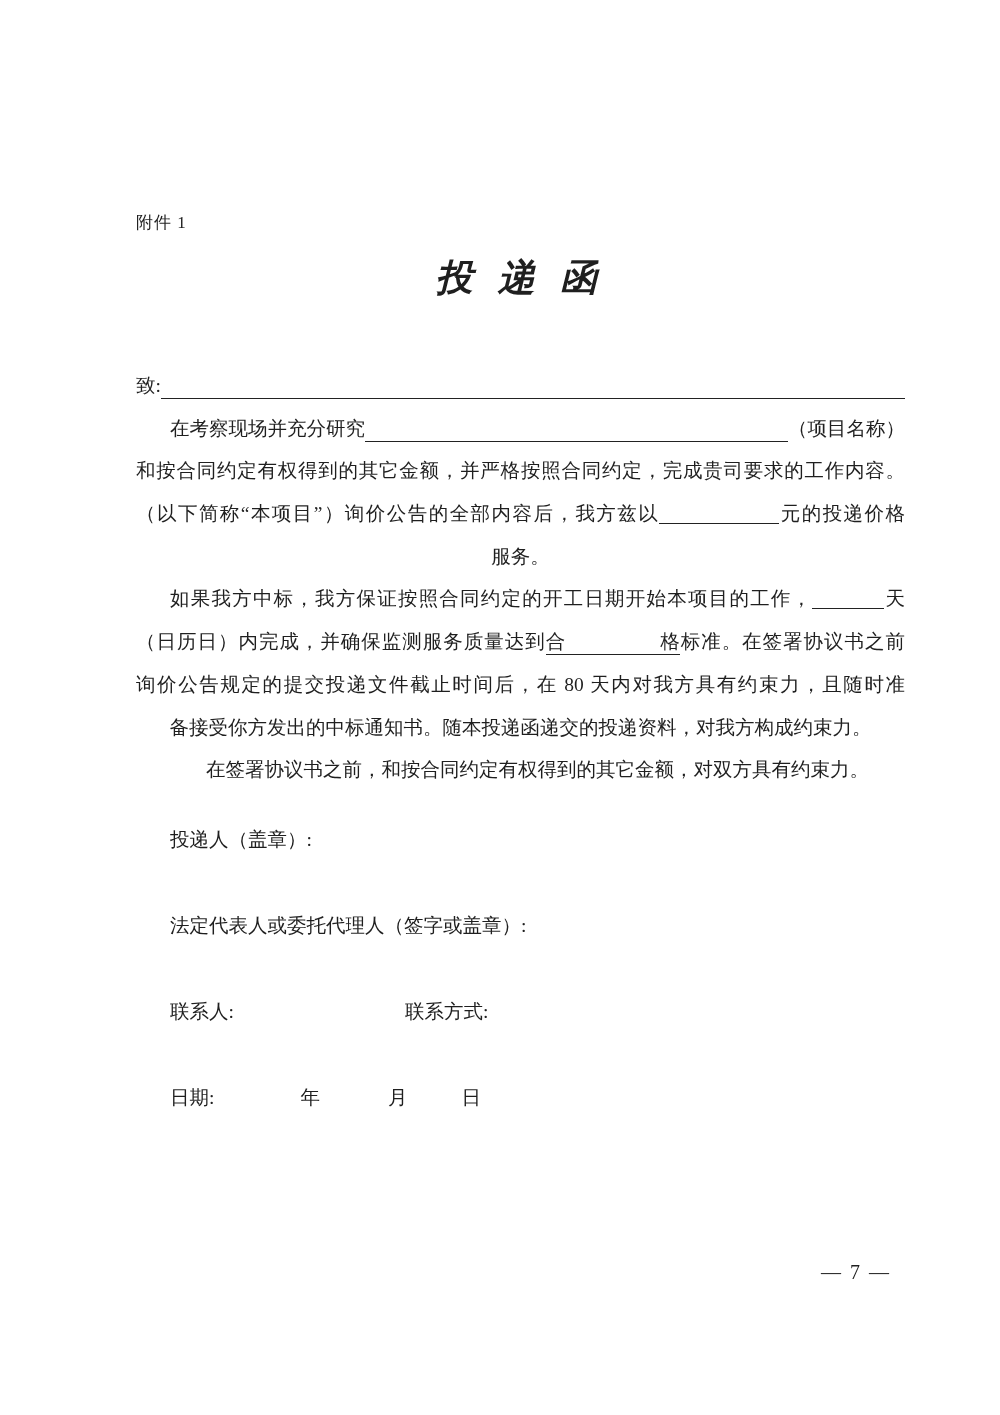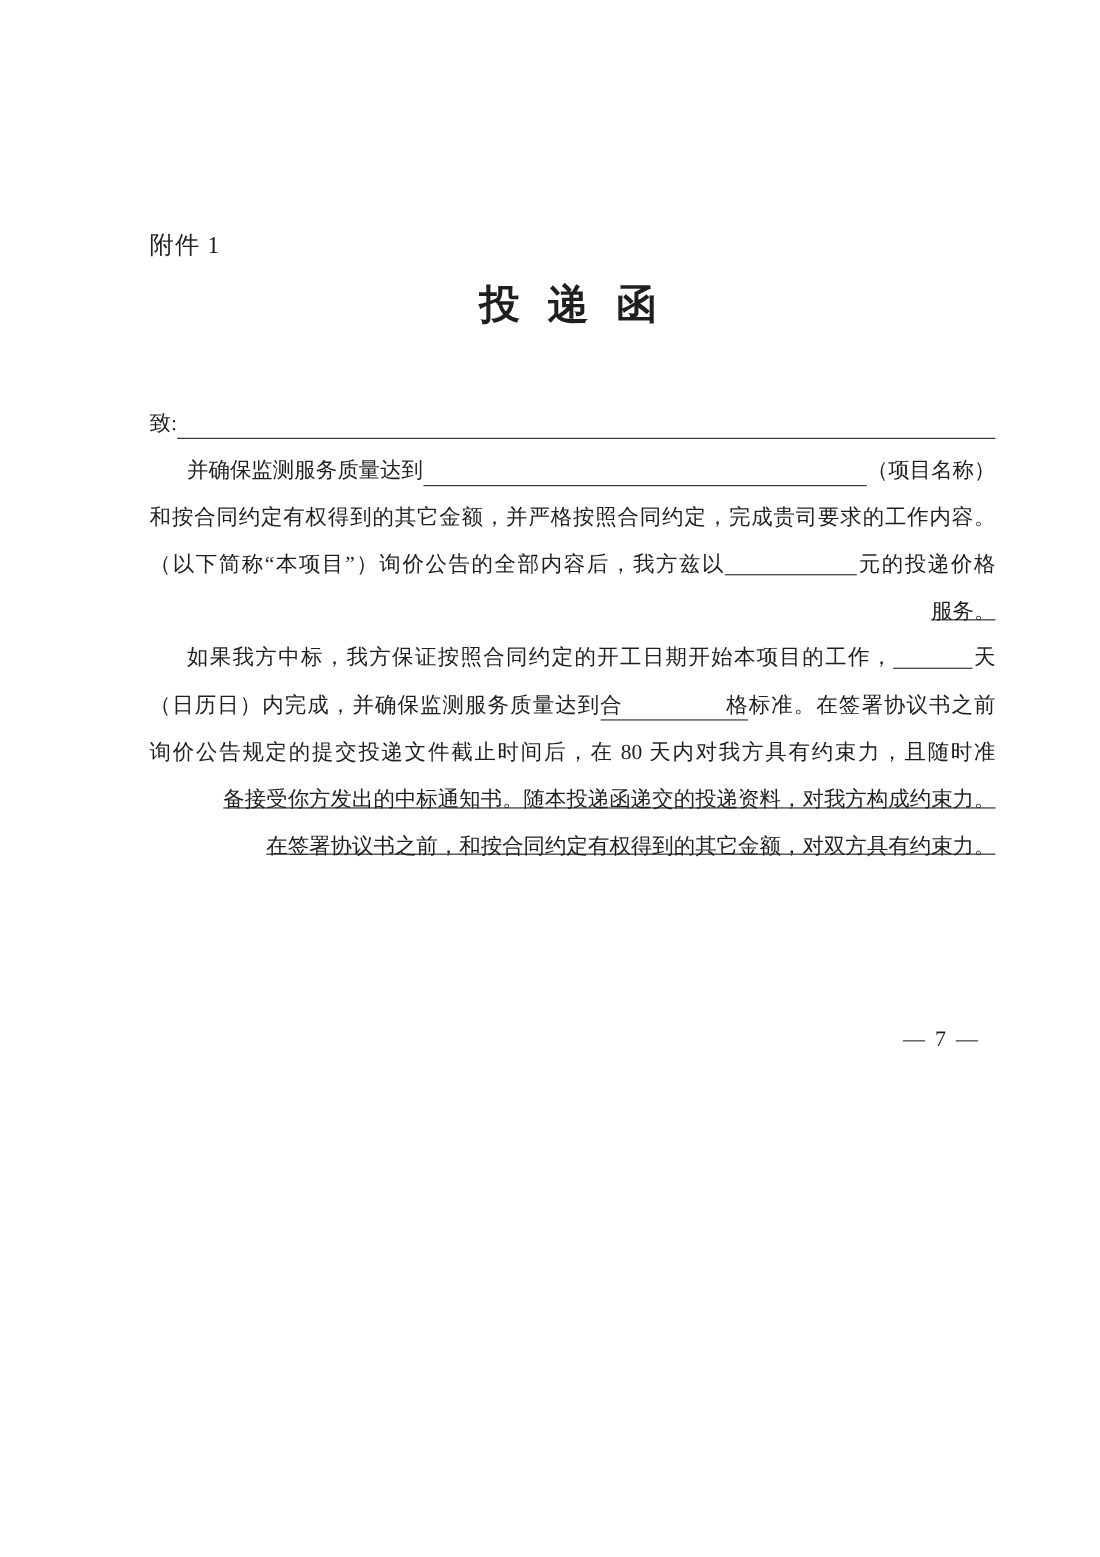--- a/index.html
+++ b/index.html
@@ -14,36 +14,37 @@
     box-sizing:border-box;
   }
   .content{
     position:absolute;
     left:136px;top:0;
     width:769px;
     box-sizing:border-box;
   }
   .attach{
     margin-top:209px;
-    font-size:22px;
+    font-size:17px;
     line-height:28px;
     letter-spacing:1px;
   }
   .title{
     margin:18px 0 0 0;
     font-size:37px;
     line-height:46px;
     font-weight:bold;
     text-align:center;
     letter-spacing:8px;
+    font-style:italic;
   }
   .bodyblock{ margin-top:64px; font-size:19.5px; }
   .line{ height:42.7px; line-height:42.7px; }
   .jline{ text-align:justify; text-align-last:justify; }
-  .lline{ text-align:right;text-decoration:underline; }
+  .lline{ text-align:center; }
   .ind{ padding-left:34px; }
   .flexline{ display:flex; }
   .fill-blank{
     flex:1 1 auto;
     height:33px;
     border-bottom:1px solid #222;
   }
   .blank{
     display:inline-block;
     height:0;
@@ -87,21 +88,21 @@
     <h1 class="title">投 递 函</h1>
 
     <div class="bodyblock">
 
       <div class="line flexline">
         <span>致:</span>
         <span class="fill-blank"></span>
       </div>
 
       <div class="line flexline ind">
-        <span>并确保监测服务质量达到</span>
+        <span>在考察现场并充分研究</span>
         <span class="fill-blank"></span>
         <span>（项目名称）</span>
       </div>
 
       <div class="line jline">和按合同约定有权得到的其它金额，并严格按照合同约定，完成贵司要求的工作内容。</div>
 
       <div class="line jline"><span>（以下简称“本项目”）询价公告的全部内容后，我方兹以</span><span class="blank blank-price"></span><span>元的投递价格</span></div>
 
 
       <div class="line lline">服务。</div>
@@ -111,17 +112,32 @@
       <div class="line jline"><span>（日历日）内完成，并确保监测服务质量达到</span><span class="blank-filled">合格</span><span>标准。在签署协议书之前</span></div>
 
       <div class="line jline">询价公告规定的提交投递文件截止时间后，在 80 天内对我方具有约束力，且随时准</div>
 
       <div class="line lline">备接受你方发出的中标通知书。随本投递函递交的投递资料，对我方构成约束力。</div>
 
       <div class="line lline ind">在签署协议书之前，和按合同约定有权得到的其它金额，对双方具有约束力。</div>
 
     </div>
 
+    <div class="sigblock">
+
+      <div class="sigline sig-first">投递人（盖章）:</div>
+
+      <div class="sigline sig-next">法定代表人或委托代理人（签字或盖章）:</div>
+
+      <div class="sigline sig-next">
+        <span>联系人:</span><span class="spacer sp-contact"></span><span>联系方式:</span>
+      </div>
+
+      <div class="sigline sig-next">
+        <span>日期:</span><span class="spacer sp-date1"></span><span>年</span><span class="spacer sp-date2"></span><span>月</span><span class="spacer sp-date3"></span><span>日</span>
+      </div>
+
+    </div>
 
     <div class="pagenum">— 7 —</div>
 
   </div>
 </div>
 
 </body></html>

